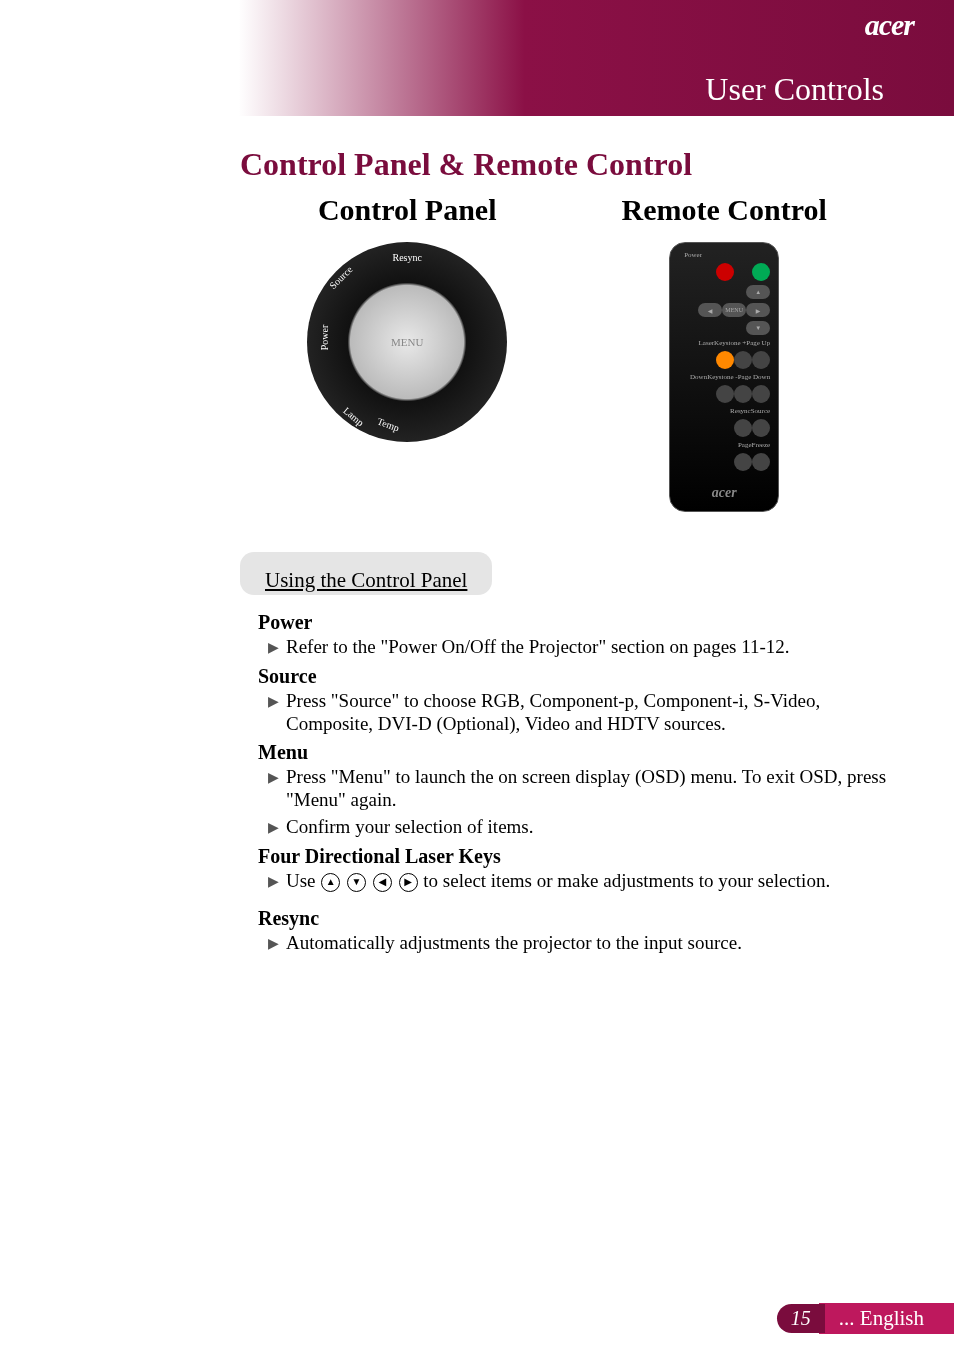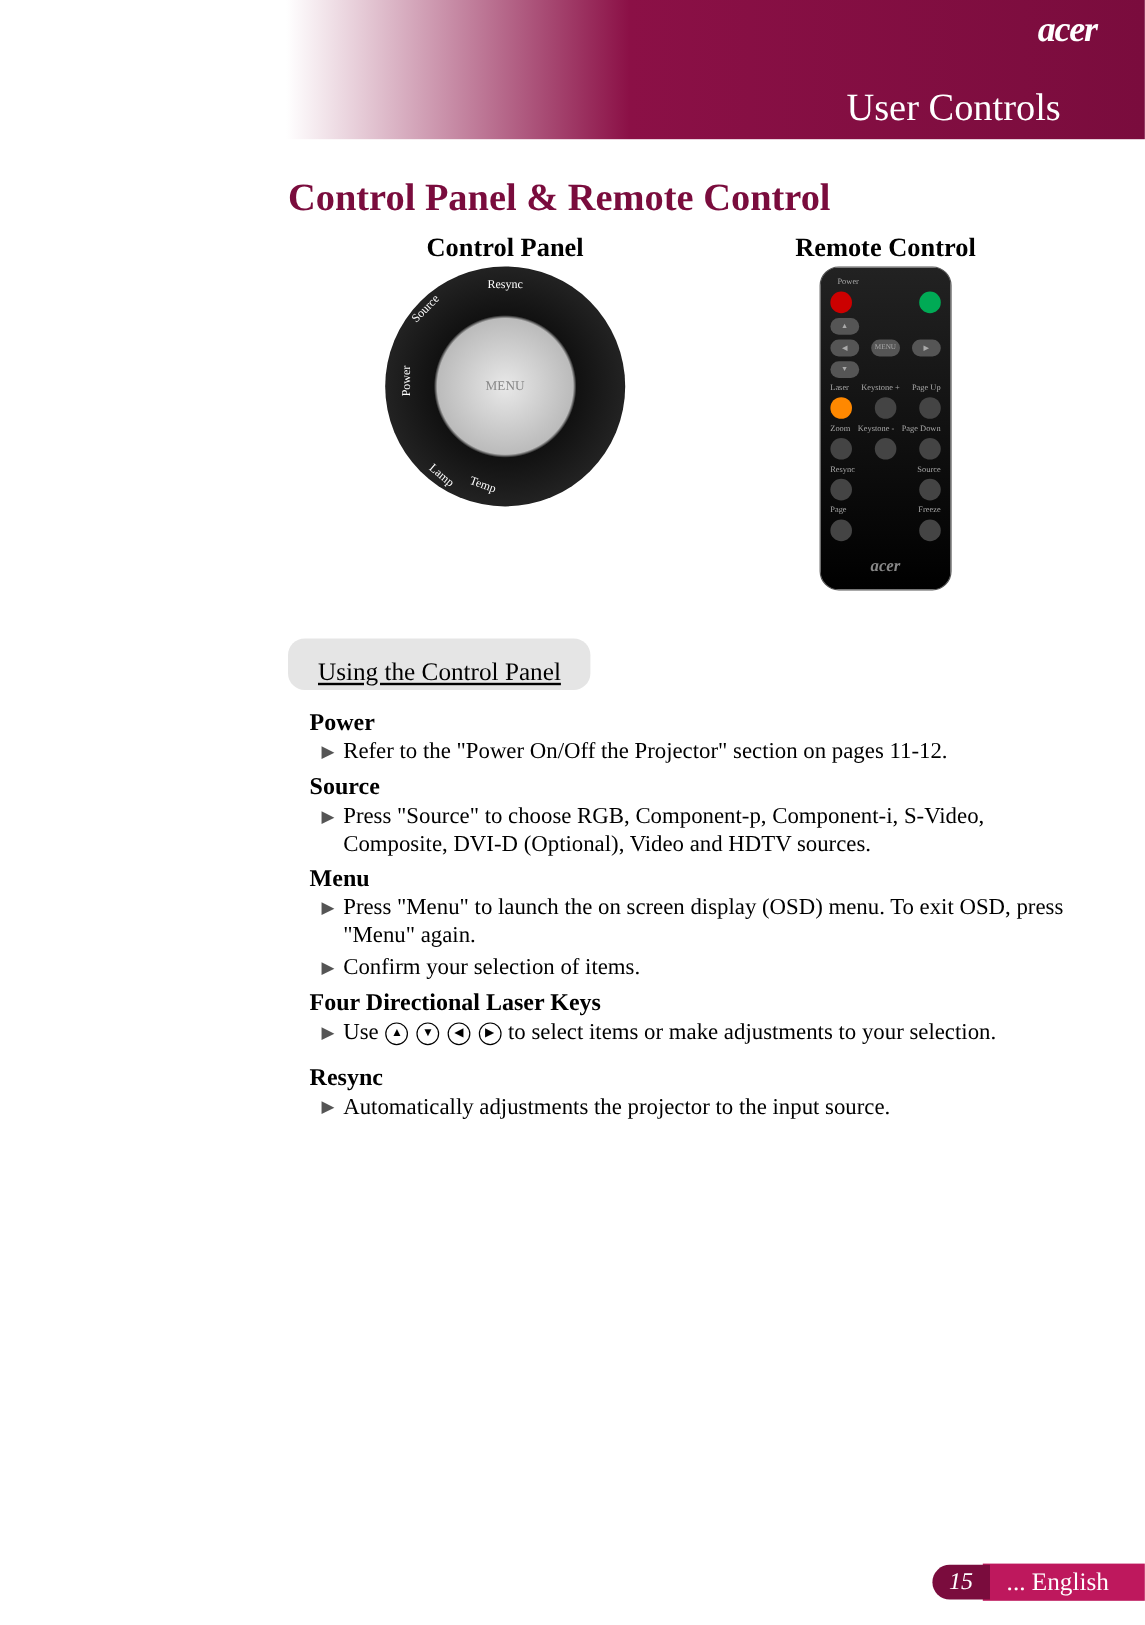--- a/index.html
+++ b/index.html
@@ -51,24 +51,24 @@
     line-height: 1.3;
     margin-bottom: 25px;
   }
   .columns {
     display: flex;
     justify-content: space-around;
     margin-bottom: 30px;
     padding: 0 10px;
   }
   .col-head {
-    font-size: 22px;
+    font-size: 30px;
     font-weight: bold;
     text-align: center;
-    margin-bottom: 3px;
+    margin-bottom: 15px;
   }
   .panel-fig, .remote-fig {
     display: block;
     margin: 0 auto;
   }
   
   .panel-fig {
     width: 200px; height: 200px;
     background: radial-gradient(circle at 50% 50%, #e8e8e8 0%, #bbb 40%, #111 42%, #222 70%, #111 72%, #e8e8e8 74%);
     border-radius: 50%;
@@ -94,21 +94,21 @@
     width: 110px; height: 270px;
     background: linear-gradient(#222,#000);
     border-radius: 16px;
     border: 1px solid #555;
     position: relative;
     padding: 8px;
     color: #aaa;
     font-size: 7px;
     text-align: center;
   }
-  .remote-fig .row { display:flex; justify-content:space-between; margin:4px 0;}
+  .remote-fig .row { display:flex; justify-content:flex-end; margin:4px 0;}
   .remote-fig .btn { width:18px; height:18px; border-radius:50%; background:#444;}
   .remote-fig .btn.red { background:#c00;}
   .remote-fig .btn.green { background:#0a5;}
   .remote-fig .btn.orange { background:#f80;}
   .remote-fig .pill { width:24px; height:14px; background:#555; border-radius:7px; font-size:6px; display:flex; align-items:center; justify-content:center;}
   .remote-fig .brand { position:absolute; bottom:10px; left:0; right:0; font-style:italic; font-weight:bold; color:#888; font-size:14px;}
   .subsection-pill {
     display: inline-block;
     background: #e5e5e5;
     border-radius: 14px;
@@ -221,21 +221,21 @@
             <span>Laser</span>
             <span>Keystone +</span>
             <span>Page Up</span>
           </div>
         <div class="row">
             <div class="btn orange"></div>
             <div class="btn"></div>
             <div class="btn"></div>
           </div>
         <div class="row">
-            <span>Zoom</span>
+            <span>Down</span>
             <span>Keystone -</span>
             <span>Page Down</span>
           </div>
         <div class="row">
             <div class="btn"></div>
             <div class="btn"></div>
             <div class="btn"></div>
           </div>
         <div class="row">
             <span>Resync</span>

